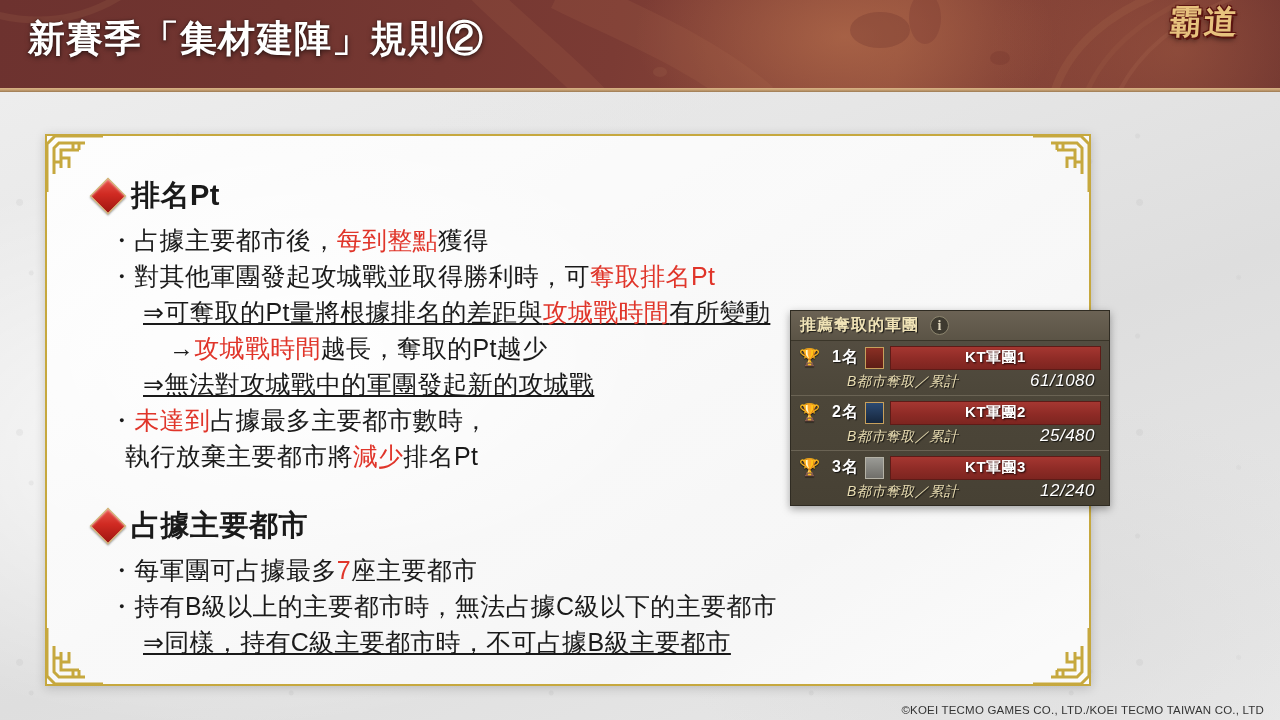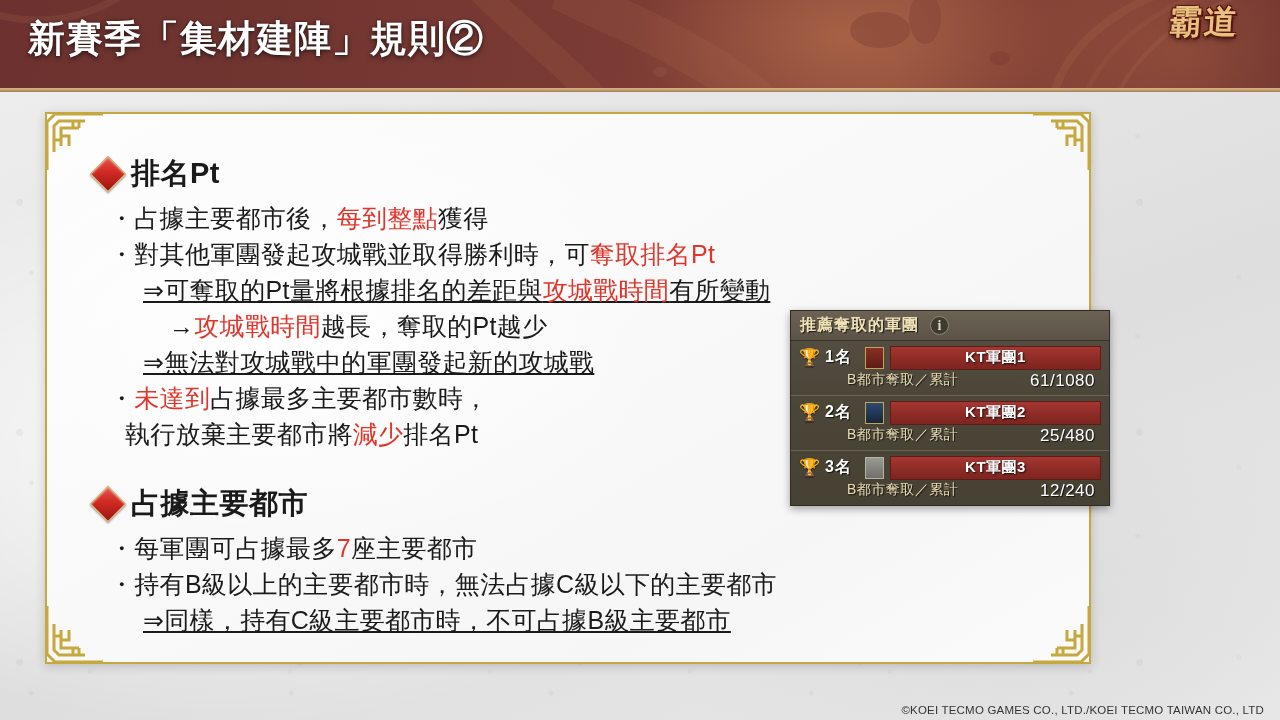--- a/index.html
+++ b/index.html
@@ -100,21 +100,21 @@
       1px -1px 0 #5c1410, -1px 1px 0 #5c1410,
       0 3px 5px rgba(0,0,0,0.6);
     display: block;
     margin-top: 4px;
     transform: skewX(-4deg);
   }
 
   
   .card {
     position: absolute;
-    left: 45px; top: 112px;
+    left: 45px; top: 134px;
     width: 1046px; height: 552px;
     background:
       radial-gradient(ellipse 520px 300px at 25% 40%, rgba(255,255,255,0.95), rgba(255,255,255,0.55) 70%),
       linear-gradient(150deg, #fbfbfb 0%, #f3f3f3 40%, #ececec 75%, #f6f6f6 100%);
     border: 2px solid #c6a83e;
     box-shadow: 0 2px 10px rgba(0,0,0,0.18);
   }
 
   .corner { position: absolute; width: 60px; height: 60px; pointer-events: none; }
   .corner.tl { left: -2px;  top: -2px; }
@@ -197,40 +197,41 @@
   .prow:last-child { border-bottom: none; }
   .prow-top { display: flex; align-items: center; gap: 6px; height: 25px; }
   .trophy { width: 20px; font-size: 17px; line-height: 1; text-align: center; flex: none; }
   .trophy.gold   { color: #f2d33c; text-shadow: 0 1px 1px rgba(0,0,0,0.7); }
   .trophy.silver { color: #d2dbe2; text-shadow: 0 1px 1px rgba(0,0,0,0.7); }
   .trophy.bronze { color: #e08a2e; text-shadow: 0 1px 1px rgba(0,0,0,0.7); }
   .trophy.none   { color: transparent; }
   .rank {
     font-size: 16px; color: #ffffff; font-weight: 700;
     text-shadow: 1px 1px 1px rgba(0,0,0,0.75);
-    width: 34px; flex: none; letter-spacing: 1px;
+    width: 34px; flex: none; letter-spacing: 1px; text-align: right;
   }
   .flag { width: 19px; height: 22px; flex: none; }
   .flag.f1 { background: linear-gradient(180deg, #8a2f24 0%, #5d1d15 100%); border: 1px solid #c7a05c; }
   .flag.f2 { background: linear-gradient(180deg, #2c4a72 0%, #16263c 100%); border: 1px solid #c7a05c; }
   .flag.f3, .flag.f4 { background: linear-gradient(180deg, #9a9a95 0%, #706f6a 100%); border: 1px solid #b5b2a6; }
   .namebar {
     flex: 1; height: 24px;
     background: linear-gradient(180deg, #a53731 0%, #8e2b26 55%, #7d2520 100%);
     display: flex; align-items: center; justify-content: center;
     border: 1px solid #5e1b17;
   }
   .namebar span {
     font-size: 15px; font-weight: 700; color: #ffffff;
     text-shadow: 1px 1px 2px rgba(0,0,0,0.85);
     letter-spacing: 0.5px;
   }
   .prow-bot {
-    display: flex; align-items: flex-start; justify-content: space-between;
+    display: flex; align-items: flex-end; justify-content: space-between;
     padding: 1px 6px 1px 48px;
+    font-style: italic;
   }
   .stat-label {
     font-size: 14px; color: #e9ddb2;
     text-shadow: 1px 1px 1px rgba(0,0,0,0.7);
     letter-spacing: 0.5px;
   }
   .stat-val {
     font-size: 17px; color: #ffffff; font-weight: 400;
     text-shadow: 1px 1px 1px rgba(0,0,0,0.75);
     letter-spacing: 0.5px;

